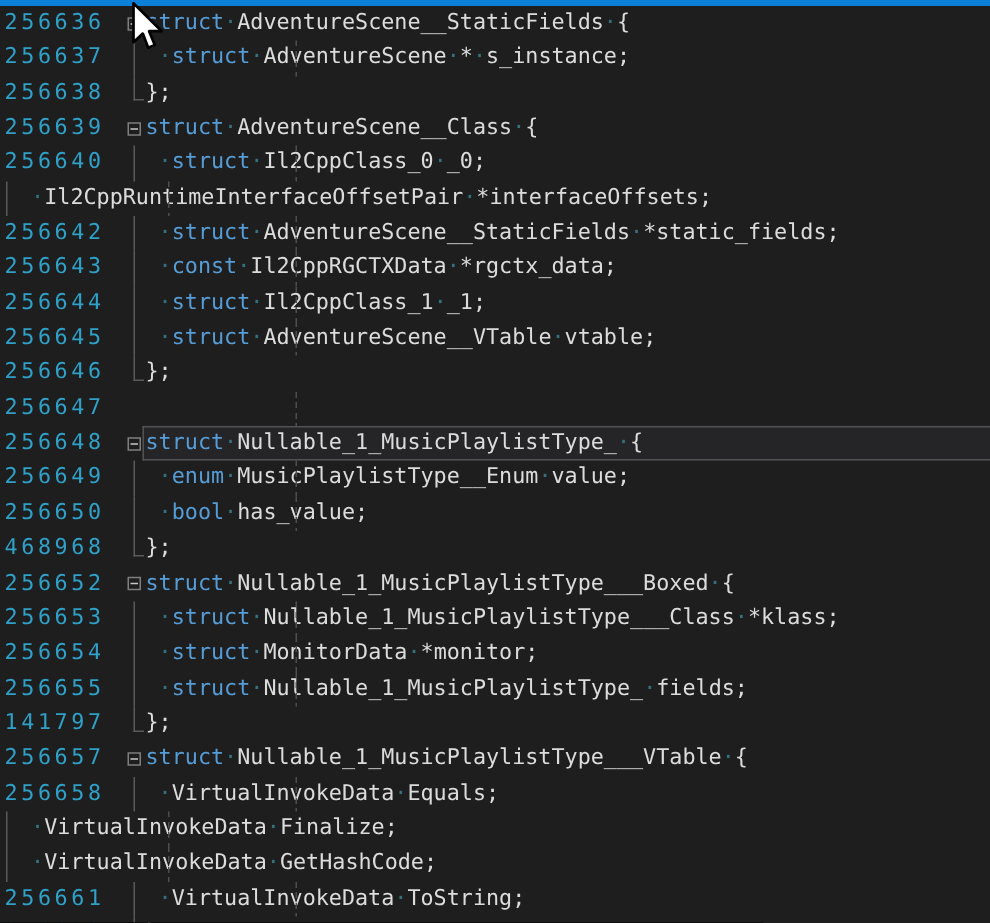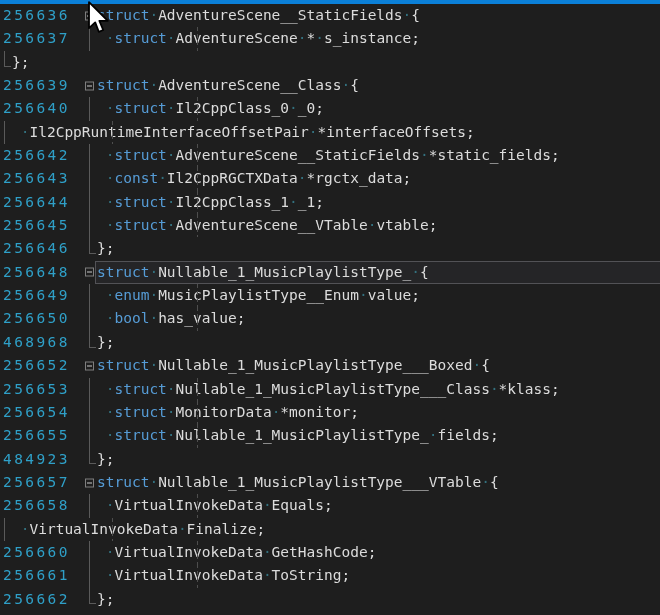--- a/index.html
+++ b/index.html
@@ -56,20 +56,21 @@
         <div class="code"><span class="kw">struct</span><span class="ws">·</span><span class="pl">AdventureScene__StaticFields</span><span class="ws">·</span><span class="pl">{</span></div>
       </div>
       <div class="row">
         <div class="gutter">256637</div>
         <div class="foldcol">
           <div class="fold-line"></div>
         </div>
         <div class="code"><div class="guide"></div><span class="ws">&nbsp;</span><span class="ws">·</span><span class="kw">struct</span><span class="ws">·</span><span class="pl">AdventureScene</span><span class="ws">·</span><span class="pl">*</span><span class="ws">·</span><span class="pl">s_instance;</span></div>
       </div>
       <div class="row">
+        <div class="gutter">256638</div>
         <div class="foldcol">
           <div class="fold-end"></div>
         </div>
         <div class="code"><span class="pl">};</span></div>
       </div>
       <div class="row">
         <div class="gutter">256639</div>
         <div class="foldcol">
           <div class="fold-box"></div>
         </div>
@@ -115,20 +116,25 @@
           <div class="fold-line"></div>
         </div>
         <div class="code"><div class="guide"></div><span class="ws">&nbsp;</span><span class="ws">·</span><span class="kw">struct</span><span class="ws">·</span><span class="pl">AdventureScene__VTable</span><span class="ws">·</span><span class="pl">vtable;</span></div>
       </div>
       <div class="row">
         <div class="gutter">256646</div>
         <div class="foldcol">
           <div class="fold-end"></div>
         </div>
         <div class="code"><span class="pl">};</span></div>
+      </div>
+      <div class="row">
+        <div class="gutter">256647</div>
+        <div class="foldcol"></div>
+        <div class="code"><div class="guide"></div></div>
       </div>
       <div class="row">
         <div class="curline"></div>
         <div class="gutter">256648</div>
         <div class="foldcol">
           <div class="fold-box"></div>
         </div>
         <div class="code"><span class="kw">struct</span><span class="ws">·</span><span class="pl">Nullable_1_MusicPlaylistType_</span><span class="ws">·</span><span class="pl">{</span></div>
       </div>
       <div class="row">
@@ -174,21 +180,21 @@
         <div class="code"><div class="guide"></div><span class="ws">&nbsp;</span><span class="ws">·</span><span class="kw">struct</span><span class="ws">·</span><span class="pl">MonitorData</span><span class="ws">·</span><span class="pl">*monitor;</span></div>
       </div>
       <div class="row">
         <div class="gutter">256655</div>
         <div class="foldcol">
           <div class="fold-line"></div>
         </div>
         <div class="code"><div class="guide"></div><span class="ws">&nbsp;</span><span class="ws">·</span><span class="kw">struct</span><span class="ws">·</span><span class="pl">Nullable_1_MusicPlaylistType_</span><span class="ws">·</span><span class="pl">fields;</span></div>
       </div>
       <div class="row">
-        <div class="gutter">484923</div>
+        <div class="gutter">141797</div>
         <div class="foldcol">
           <div class="fold-end"></div>
         </div>
         <div class="code"><span class="pl">};</span></div>
       </div>
       <div class="row">
         <div class="gutter">256657</div>
         <div class="foldcol">
           <div class="fold-box"></div>
         </div>
@@ -201,21 +207,20 @@
         </div>
         <div class="code"><div class="guide"></div><span class="ws">&nbsp;</span><span class="ws">·</span><span class="pl">VirtualInvokeData</span><span class="ws">·</span><span class="pl">Equals;</span></div>
       </div>
       <div class="row">
         <div class="foldcol">
           <div class="fold-line"></div>
         </div>
         <div class="code"><div class="guide"></div><span class="ws">&nbsp;</span><span class="ws">·</span><span class="pl">VirtualInvokeData</span><span class="ws">·</span><span class="pl">Finalize;</span></div>
       </div>
       <div class="row">
-        <div class="gutter">256660</div>
         <div class="foldcol">
           <div class="fold-line"></div>
         </div>
         <div class="code"><div class="guide"></div><span class="ws">&nbsp;</span><span class="ws">·</span><span class="pl">VirtualInvokeData</span><span class="ws">·</span><span class="pl">GetHashCode;</span></div>
       </div>
       <div class="row">
         <div class="gutter">256661</div>
         <div class="foldcol">
           <div class="fold-line"></div>
         </div>

